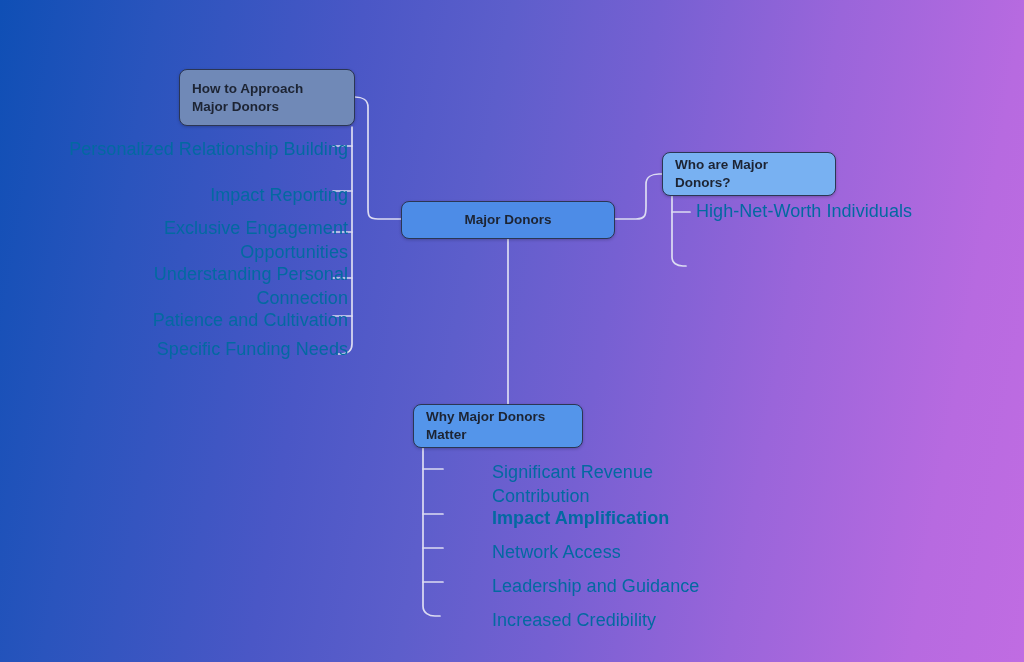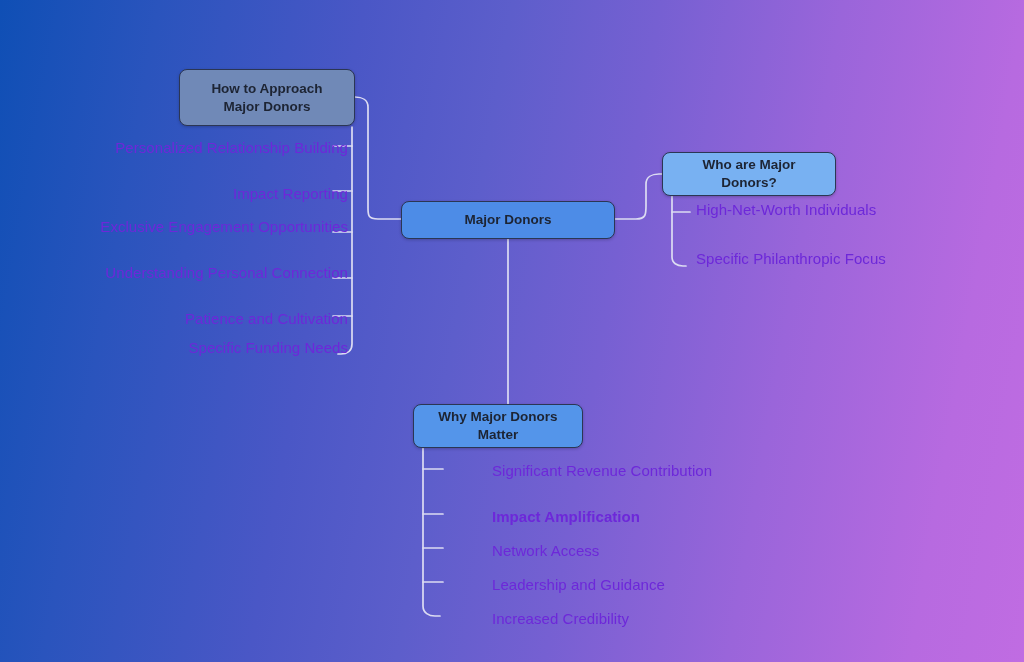--- a/index.html
+++ b/index.html
@@ -41,21 +41,21 @@
     pointer-events: none;
   }
 
   
   .node {
     position: absolute;
     border-radius: 8px;
     display: flex;
     align-items: center;
     justify-content: center;
-    text-align: center;
+    text-align: left;
     font-weight: bold;
     color: #1d2433;
     line-height: 1.32;
     padding: 6px 12px;
     border: 1.6px solid #2b3654;
     box-shadow: 0 1px 3px rgba(20,25,50,0.28);
   }
 
   .node-center {
     left: 401px;
@@ -89,22 +89,22 @@
     top: 404px;
     width: 170px;
     height: 44px;
     background: #5495ea;
     font-size: 13.5px;
   }
 
   
   .leaf {
     position: absolute;
-    color: #6d28d9;
-    font-size: 15px;
+    color: #0369a1;
+    font-size: 18px;
     line-height: 1.33;
     letter-spacing: 0.05px;
   }
 
   .leaf-left {
     text-align: right;
     right: 676px; 
     width: 280px;
   }
 
@@ -166,21 +166,20 @@
   <div class="leaf leaf-left" style="top:263px;">Understanding Personal Connection</div>
 
   <div class="leaf leaf-left" style="top:309px;">Patience and Cultivation</div>
 
   <div class="leaf leaf-left" style="top:338px;">Specific Funding Needs</div>
 
   <div class="node node-who">Who are Major Donors?</div>
 
   <div class="leaf leaf-right" style="top:200px;">High-Net-Worth Individuals</div>
 
-  <div class="leaf leaf-right" style="top:249px;">Specific Philanthropic Focus</div>
 
   <div class="node node-why">Why Major Donors Matter</div>
 
   <div class="leaf leaf-bottom" style="top:461px;">Significant Revenue Contribution</div>
 
   <div class="leaf leaf-bottom" style="top:507px;font-weight:bold;">Impact Amplification</div>
 
   <div class="leaf leaf-bottom" style="top:541px;">Network Access</div>
 
   <div class="leaf leaf-bottom" style="top:609px;">Increased Credibility</div>

